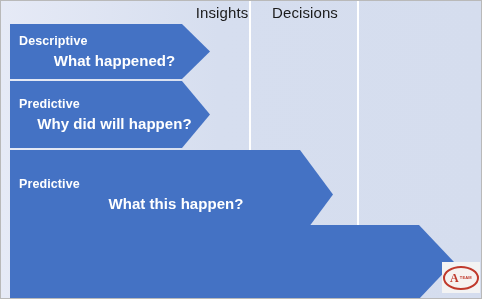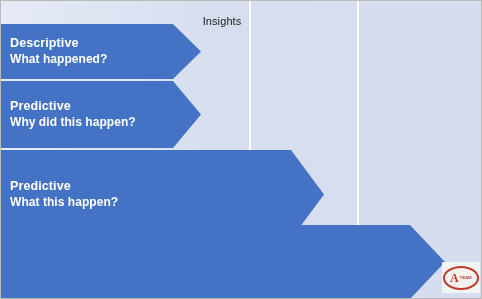--- a/index.html
+++ b/index.html
@@ -36,26 +36,26 @@
     position: absolute;
     left: 0;
     top: 0;
     width: 482px;
     height: 23px;
     display: flex;
     align-items: center;
   }
   .header-cell {
     position: absolute;
-    top: 8px;
+    top: 0;
     height: 23px;
     display: flex;
     align-items: center;
     justify-content: center;
-    font-size: 11px;
+    font-size: 15px;
     color: #1b1b1b;
     letter-spacing: 0.1px;
   }
   .header-insights  { left: 192px; width: 58px; }
   .header-decisions { left: 252px; width: 104px; }
   .header-actions   { left: 360px; width: 120px; }
 
   
   .divider {
     position: absolute;
@@ -63,41 +63,42 @@
     width: 2px;
     height: 299px;
     background: #ffffff;
   }
   .divider-1 { left: 248px; }
   .divider-2 { left: 356px; }
 
   
   .arrow {
     position: absolute;
-    left: 0;
+    left: 9px;
     background: #4472c4;
     color: #ffffff;
     box-sizing: border-box;
     padding-left: 9px;
     display: flex;
     flex-direction: column;
     justify-content: center;
   }
   .arrow-title {
     font-size: 12.5px;
     font-weight: bold;
     line-height: 1.15;
     margin-bottom: 3px;
     letter-spacing: 0.1px;
   }
   .arrow-sub {
-    font-size: 12px;
+    font-size: 15px;
     font-weight: bold;
     line-height: 1.15;
     letter-spacing: 0.05px;
+    text-align: center;
   }
 
   
   #arrow-descriptive {
     top: 23px;  height: 55px;  width: 200px;
     clip-path: polygon(0 0, 172px 0, 200px 50%, 172px 100%, 0 100%);
   }
   #arrow-diagnostic {
     top: 80px;  height: 67px;  width: 200px;
     clip-path: polygon(0 0, 172px 0, 200px 50%, 172px 100%, 0 100%);
@@ -152,33 +153,34 @@
 </style>
 </head>
 <body>
 
 <div id="canvas">
 
   <div class="bg-field"></div>
 
   <div class="header-band">
     <div class="header-cell header-insights">Insights</div>
+    <div class="header-cell header-decisions">Decisions</div>
   </div>
 
   <div class="divider divider-1"></div>
   <div class="divider divider-2"></div>
 
   <div class="arrow" id="arrow-descriptive">
     <div class="arrow-title">Descriptive</div>
     <div class="arrow-sub">What happened?</div>
   </div>
 
   <div class="arrow" id="arrow-diagnostic">
     <div class="arrow-title">Predictive</div>
-    <div class="arrow-sub">Why did this happen?</div>
+    <div class="arrow-sub">Why did will happen?</div>
   </div>
 
   <div class="arrow" id="arrow-predictive">
     <div class="arrow-title">Predictive</div>
     <div class="arrow-sub">What this happen?</div>
   </div>
 
   <div class="arrow" id="arrow-prescriptive">
   </div>
 

